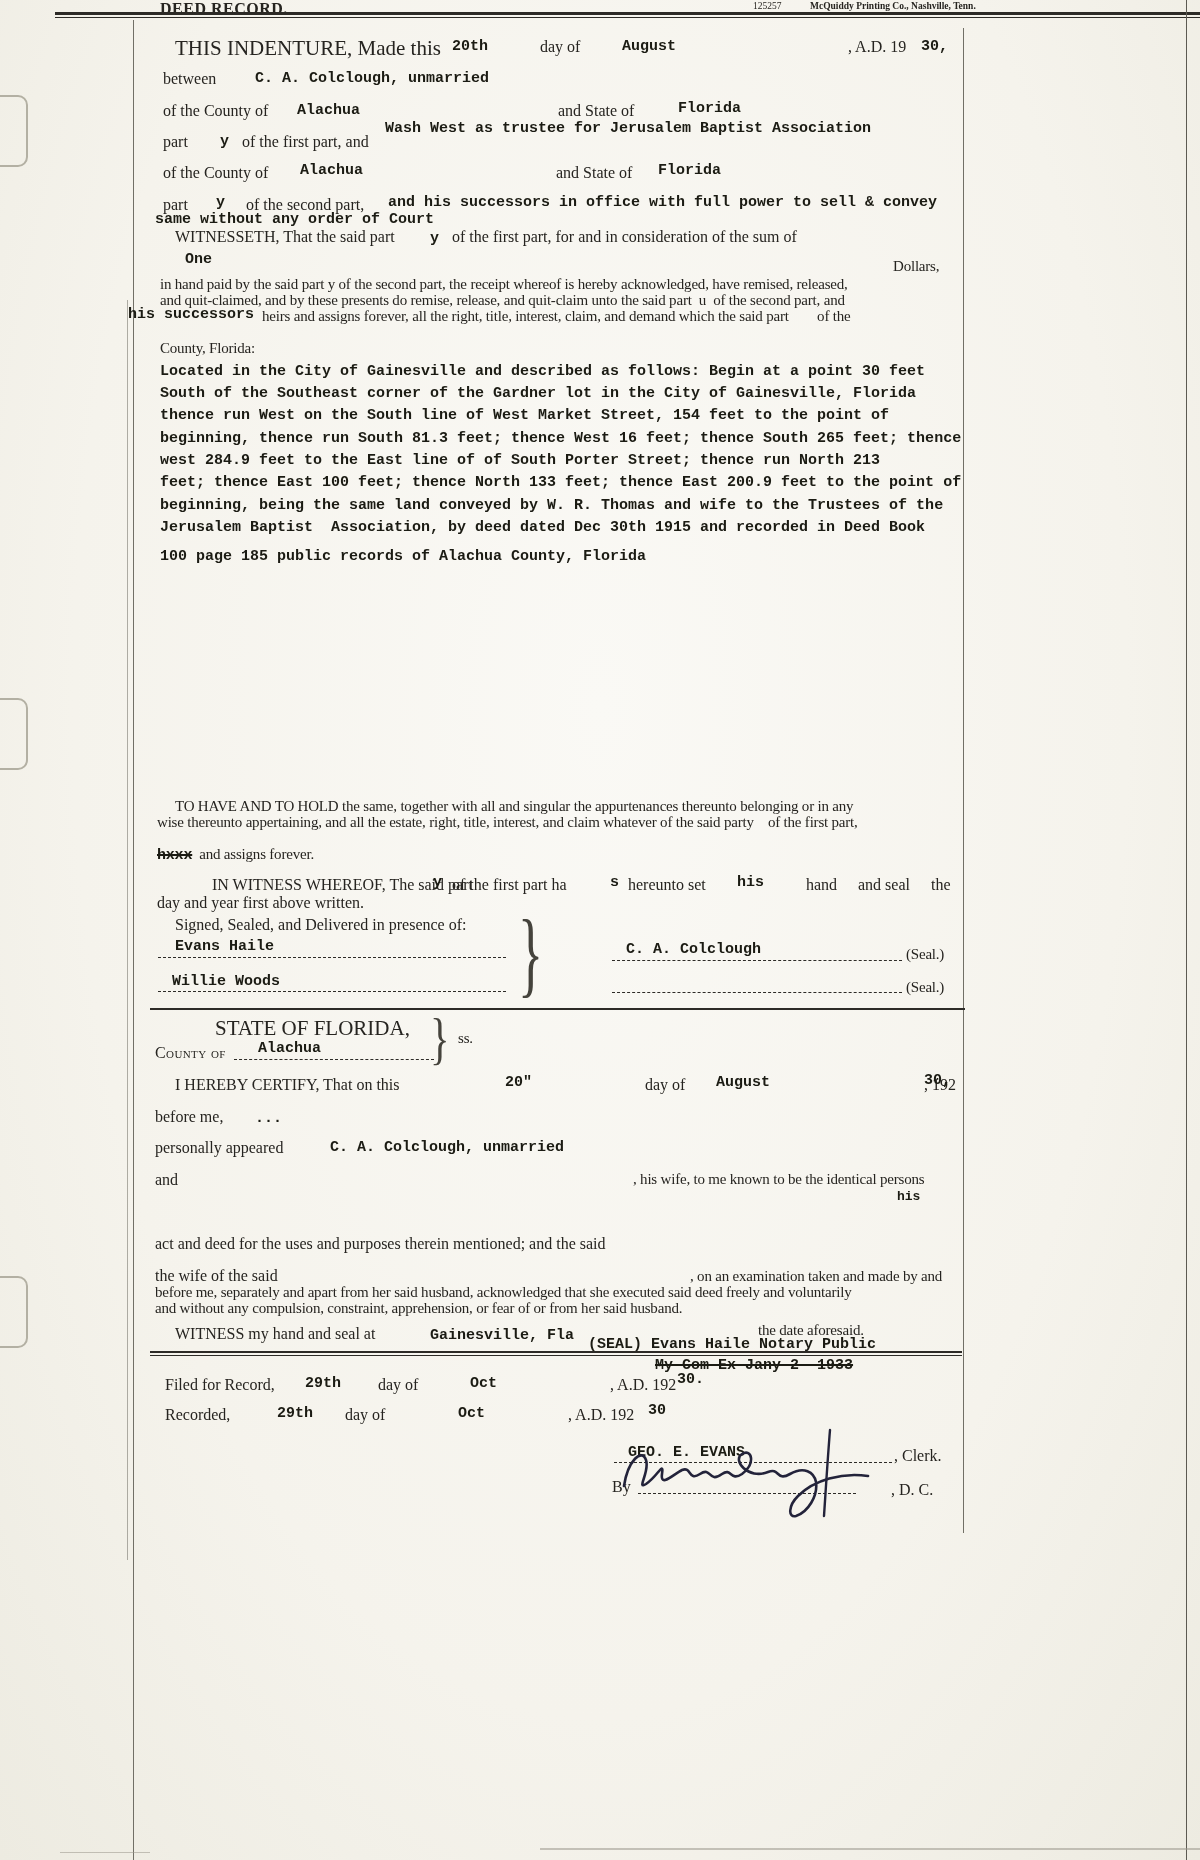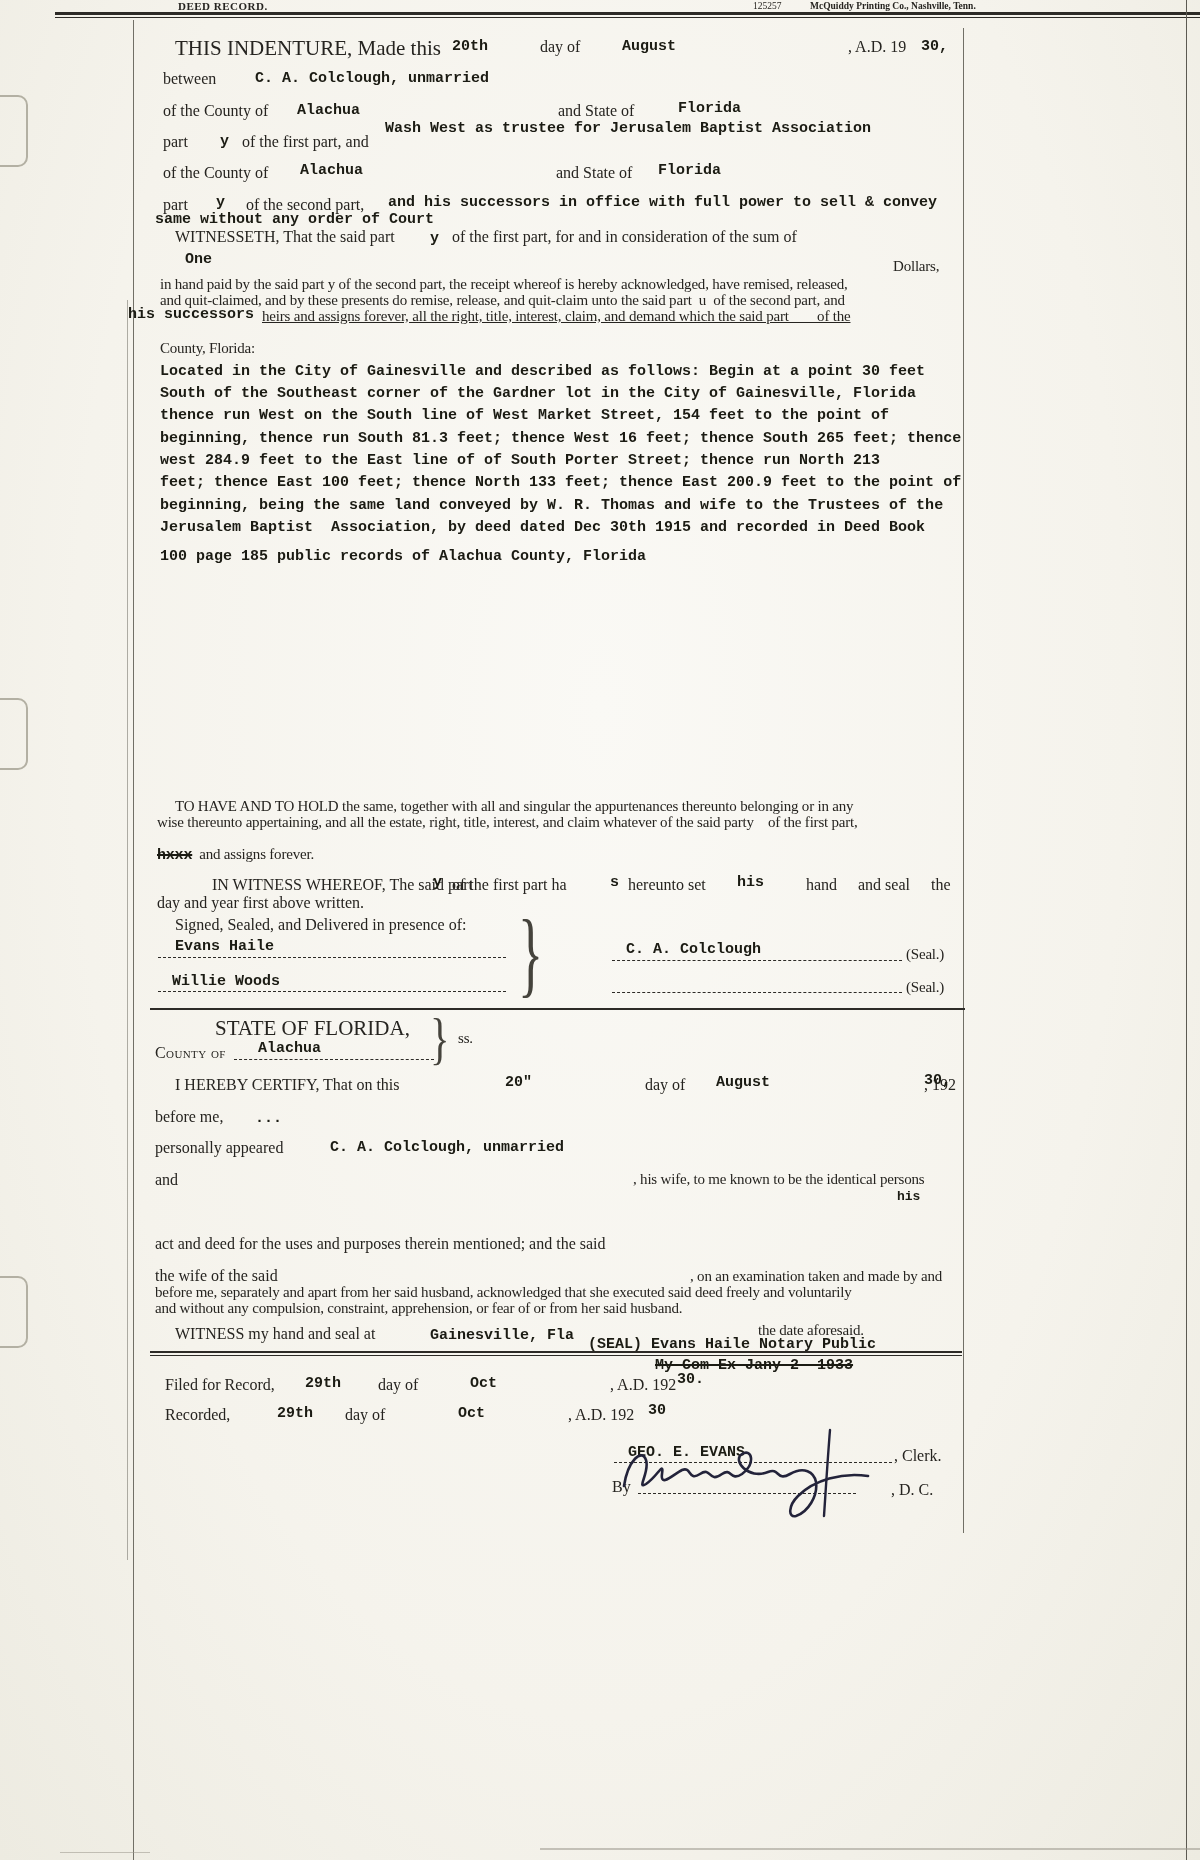--- a/index.html
+++ b/index.html
@@ -28,21 +28,21 @@
   .clip { position:absolute; left:-16px; width:44px; border:2px solid #b3b0a3; border-radius:10px; background:transparent; }
   .hdr  { position:absolute; font-weight:bold; white-space:pre; }
   .faint{ opacity:.55; }
   svg.sig { position:absolute; }
 </style>
 </head>
 <body>
 
 <div class="page">
 
-  <div class="hdr" style="left:178px;top:0;font-size:11px;letter-spacing:.5px;">DEED RECORD.</div>
+  <div class="hdr" style="left:160px;top:0;font-size:16px;letter-spacing:.5px;">DEED RECORD.</div>
   <div class="hdr" style="left:753px;top:1px;font-size:9.5px;font-weight:normal;">125257</div>
   <div class="hdr" style="left:810px;top:1px;font-size:9.5px;">McQuiddy Printing Co., Nashville, Tenn.</div>
   <div class="hr" style="left:55px;top:12px;width:1145px;height:3px;"></div>
   <div class="hr" style="left:55px;top:17px;width:1145px;height:1px;"></div>
 
   <div class="vr" style="left:133px;top:20px;height:1840px;"></div>
   <div class="vr faint" style="left:127px;top:300px;height:1260px;"></div>
   <div class="vr" style="left:963px;top:28px;height:1505px;"></div>
   <div class="vr" style="left:1186px;top:0;height:1860px;background:#5c5a52;"></div>
 
@@ -83,21 +83,21 @@
 
   <div class="p f16" style="left:175px;top:228px;">WITNESSETH, That the said part</div>
   <div class="tw" style="left:430px;top:230px;">y</div>
   <div class="p f16" style="left:452px;top:228px;">of the first part, for and in consideration of the sum of</div>
   <div class="tw" style="left:185px;top:251px;">One</div>
   <div class="p f15" style="left:893px;top:258px;">Dollars,</div>
 
   <div class="p f15" style="left:160px;top:276px;">in hand paid by the said part y of the second part, the receipt whereof is hereby acknowledged, have remised, released,</div>
   <div class="p f15" style="left:160px;top:292px;">and quit-claimed, and by these presents do remise, release, and quit-claim unto the said part  u  of the second part, and</div>
   <div class="tw" style="left:128px;top:306px;">his successors</div>
-  <div class="p f15" style="left:262px;top:308px;text-decoration:underline;">heirs and assigns forever, all the right, title, interest, claim, and demand which the said part        of the</div>
+  <div class="p f15" style="left:262px;top:308px;">heirs and assigns forever, all the right, title, interest, claim, and demand which the said part        of the</div>
   <div class="p f15" style="left:160px;top:340px;">County, Florida:</div>
 
   <div class="tw" style="left:160px;top:363px;">Located in the City of Gainesville and described as follows: Begin at a point 30 feet</div>
   <div class="tw" style="left:160px;top:385px;">South of the Southeast corner of the Gardner lot in the City of Gainesville, Florida</div>
   <div class="tw" style="left:160px;top:407px;">thence run West on the South line of West Market Street, 154 feet to the point of</div>
   <div class="tw" style="left:160px;top:430px;">beginning, thence run South 81.3 feet; thence West 16 feet; thence South 265 feet; thence</div>
   <div class="tw" style="left:160px;top:452px;">west 284.9 feet to the East line of of South Porter Street; thence run North 213</div>
   <div class="tw" style="left:160px;top:474px;">feet; thence East 100 feet; thence North 133 feet; thence East 200.9 feet to the point of</div>
   <div class="tw" style="left:160px;top:497px;">beginning, being the same land conveyed by W. R. Thomas and wife to the Trustees of the</div>
   <div class="tw" style="left:160px;top:519px;">Jerusalem Baptist  Association, by deed dated Dec 30th 1915 and recorded in Deed Book</div>

